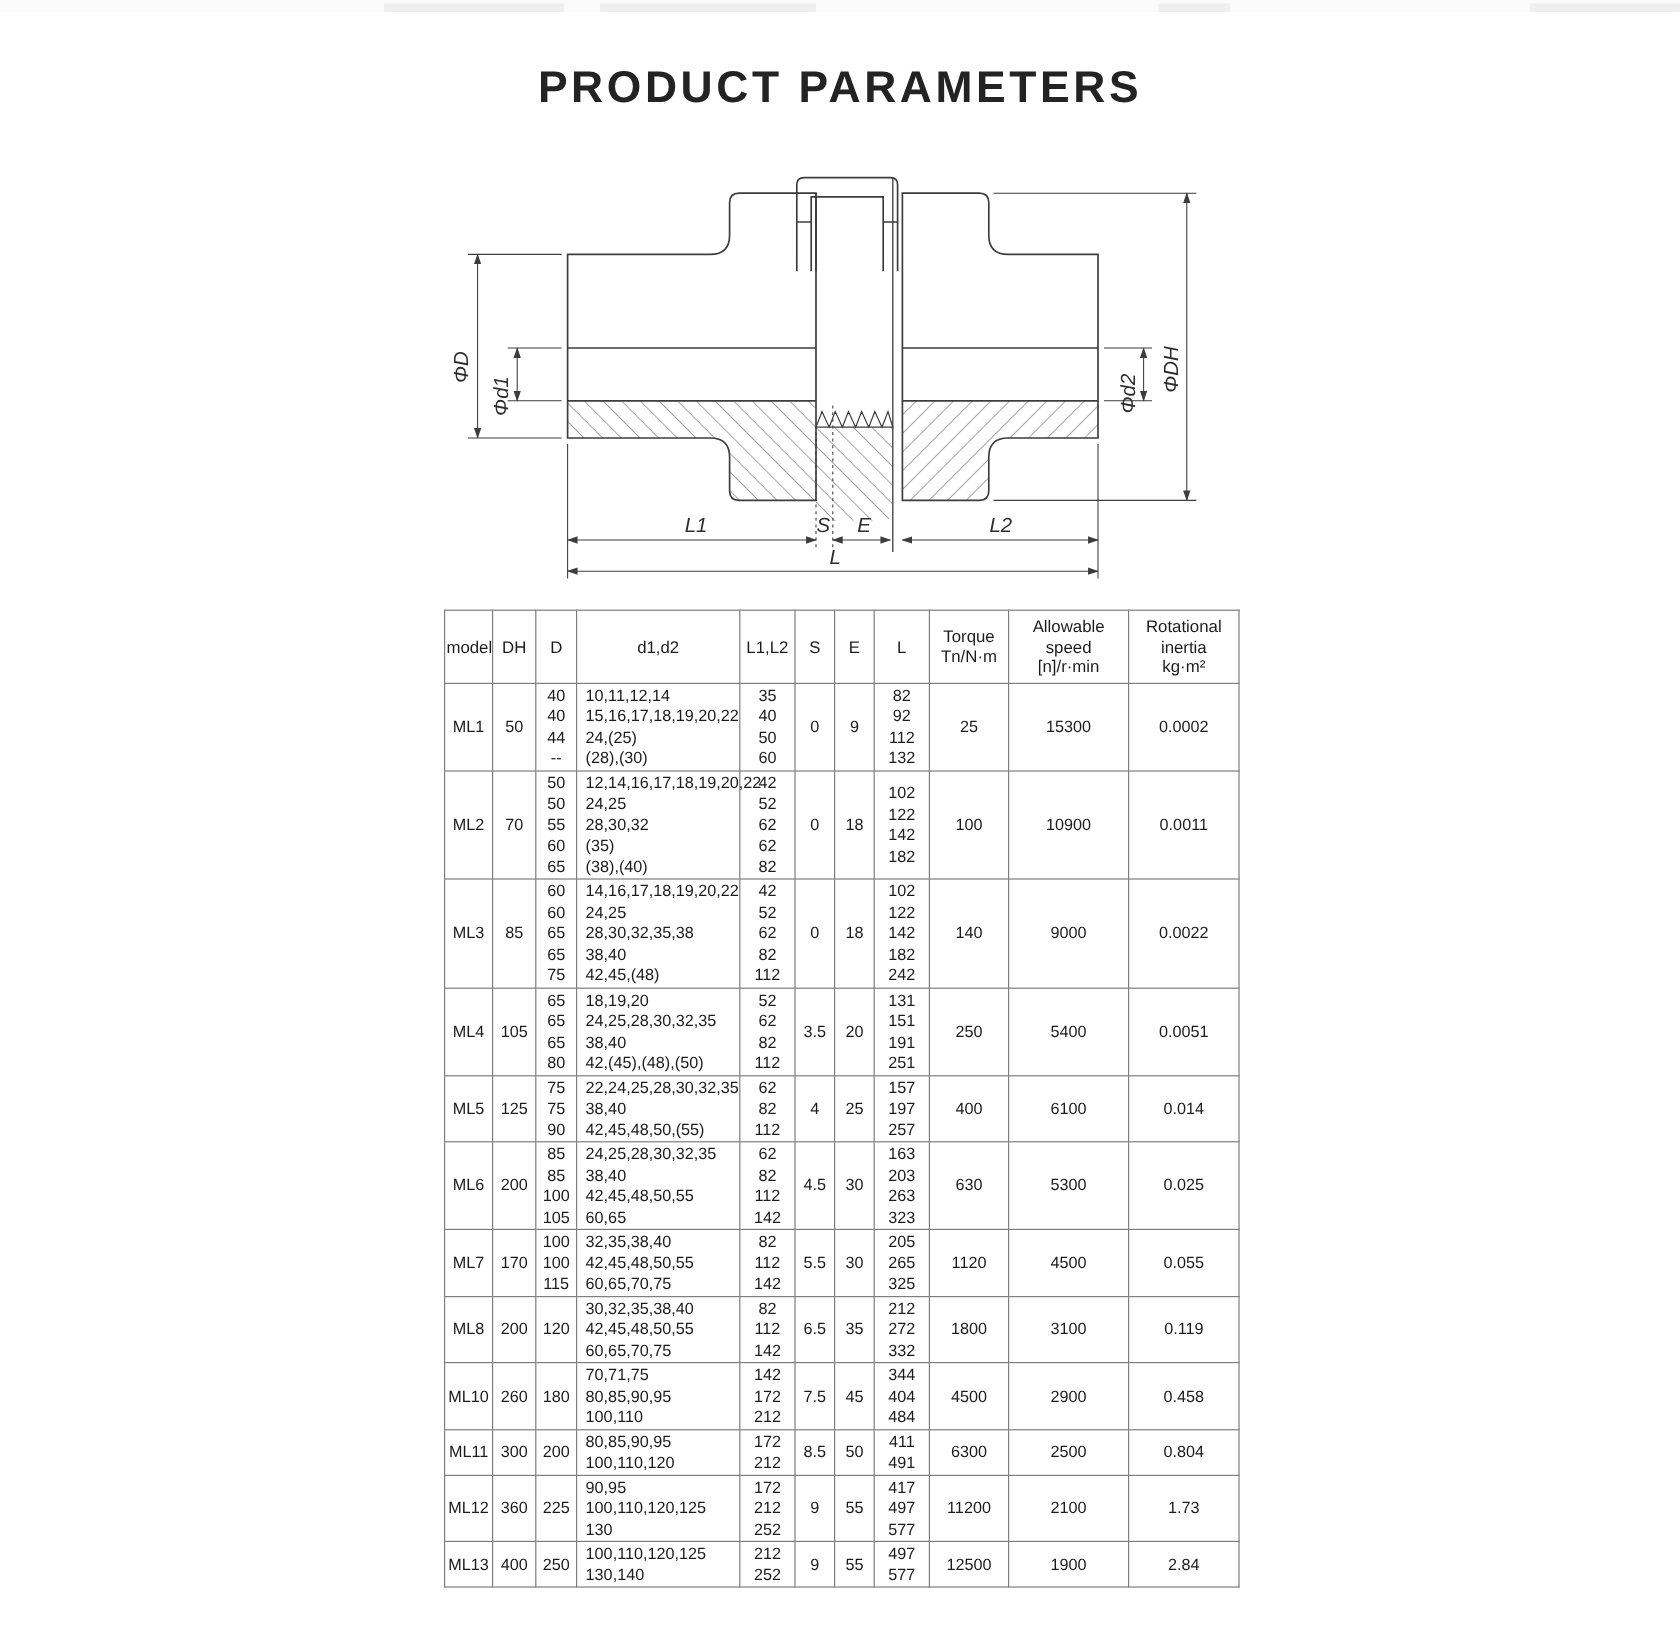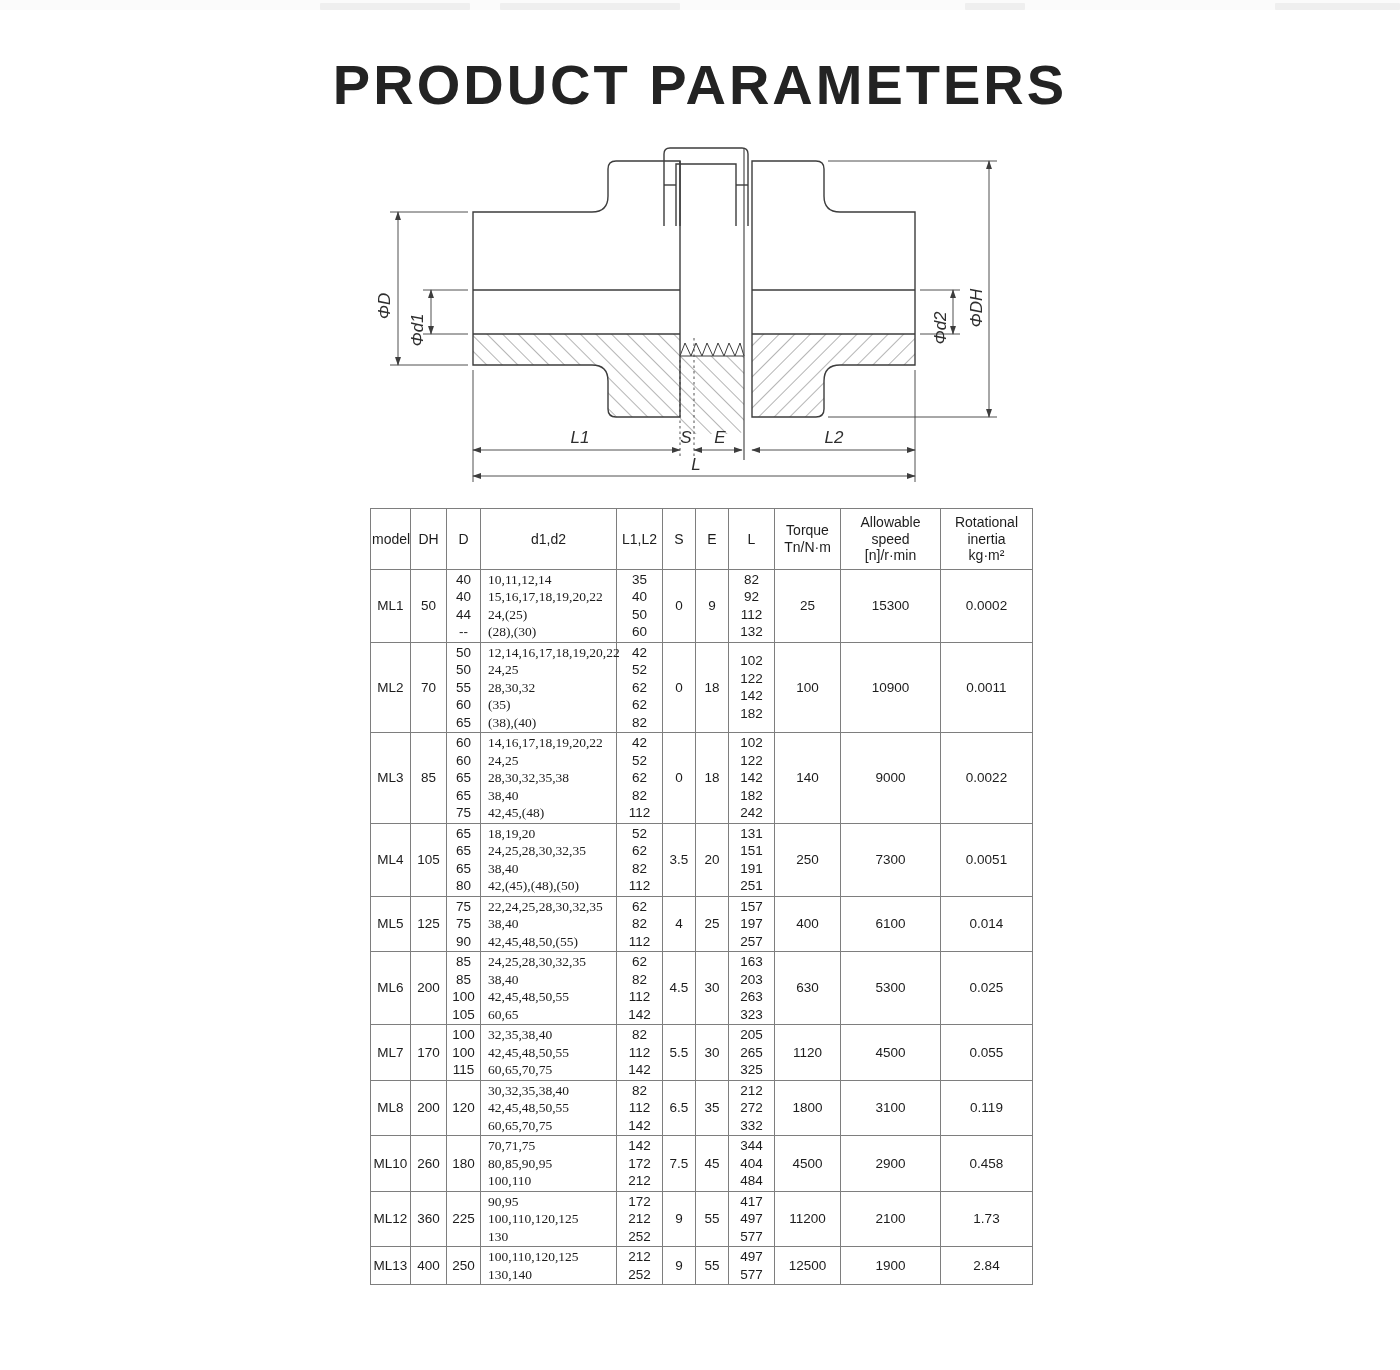--- a/index.html
+++ b/index.html
@@ -4,30 +4,30 @@
 <style>
   html,body{margin:0;padding:0;background:#ffffff;}
   body{width:1400px;height:1370px;position:relative;font-family:"Liberation Sans",sans-serif;color:#1a1a1a;overflow:hidden;}
   .top-strip{position:absolute;top:0;left:0;width:1400px;height:10px;background:#fbfbfb;}
   .top-strip span{position:absolute;top:3px;height:7px;background:#efefef;border-radius:1px;}
   .seg1{left:320px;width:150px;}
   .seg2{left:500px;width:180px;}
   .seg3{left:965px;width:60px;}
   .seg4{left:1275px;width:125px;}
   .title{position:absolute;top:52px;left:0;width:1400px;text-align:center;
-         font-size:56px;font-weight:800;letter-spacing:3px;color:#232323;
+         font-size:37px;font-weight:800;letter-spacing:3px;color:#232323;
          font-family:"Liberation Sans",sans-serif;}
   .drawing-wrap{position:absolute;top:138px;left:368px;width:664px;height:368px;}
   .tbl-wrap{position:absolute;top:508px;left:370px;}
   table{border-collapse:collapse;table-layout:fixed;width:662px;background:#fff;}
   th,td{border:1px solid #7e7e7e;text-align:center;vertical-align:middle;
         padding:1px 2px;line-height:17.5px;font-size:13.5px;white-space:pre-line;
         font-family:"Liberation Sans",sans-serif;color:#1c1c1c;}
   th{font-weight:400;font-size:14px;line-height:16.5px;padding:5px 1px;}
-  td.left{text-align:left;padding-left:7px;font-family:Liberation Serif, serif;}
+  td.left{text-align:left;padding-left:7px;}
   col.c-model{width:40px}col.c-dh{width:36px}col.c-d{width:34px}
   col.c-d1d2{width:136px}col.c-l1l2{width:46px}col.c-s{width:33px}
   col.c-e{width:33px}col.c-l{width:46px}col.c-tq{width:66px}
   col.c-sp{width:100px}col.c-in{width:92px}
   svg text{font-family:"Liberation Sans",sans-serif;font-style:italic;font-size:17px;fill:#2e2e2e;}
 </style>
 </head>
 <body>
 
 <div class="top-strip">
@@ -251,21 +251,21 @@
 62
 82
 112</td>
           <td>3.5</td>
           <td>20</td>
           <td>131
 151
 191
 251</td>
           <td>250</td>
-          <td>7300</td>
+          <td>5400</td>
           <td>0.0051</td>
         </tr>
         <tr>
           <td>ML5</td>
           <td>125</td>
           <td>75
 75
 90</td>
           <td class="left">22,24,25,28,30,32,35
 38,40
@@ -360,20 +360,36 @@
           <td>7.5</td>
           <td>45</td>
           <td>344
 404
 484</td>
           <td>4500</td>
           <td>2900</td>
           <td>0.458</td>
         </tr>
         <tr>
+          <td>ML11</td>
+          <td>300</td>
+          <td>200</td>
+          <td class="left">80,85,90,95
+100,110,120</td>
+          <td>172
+212</td>
+          <td>8.5</td>
+          <td>50</td>
+          <td>411
+491</td>
+          <td>6300</td>
+          <td>2500</td>
+          <td>0.804</td>
+        </tr>
+        <tr>
           <td>ML12</td>
           <td>360</td>
           <td>225</td>
           <td class="left">90,95
 100,110,120,125
 130</td>
           <td>172
 212
 252</td>
           <td>9</td>

